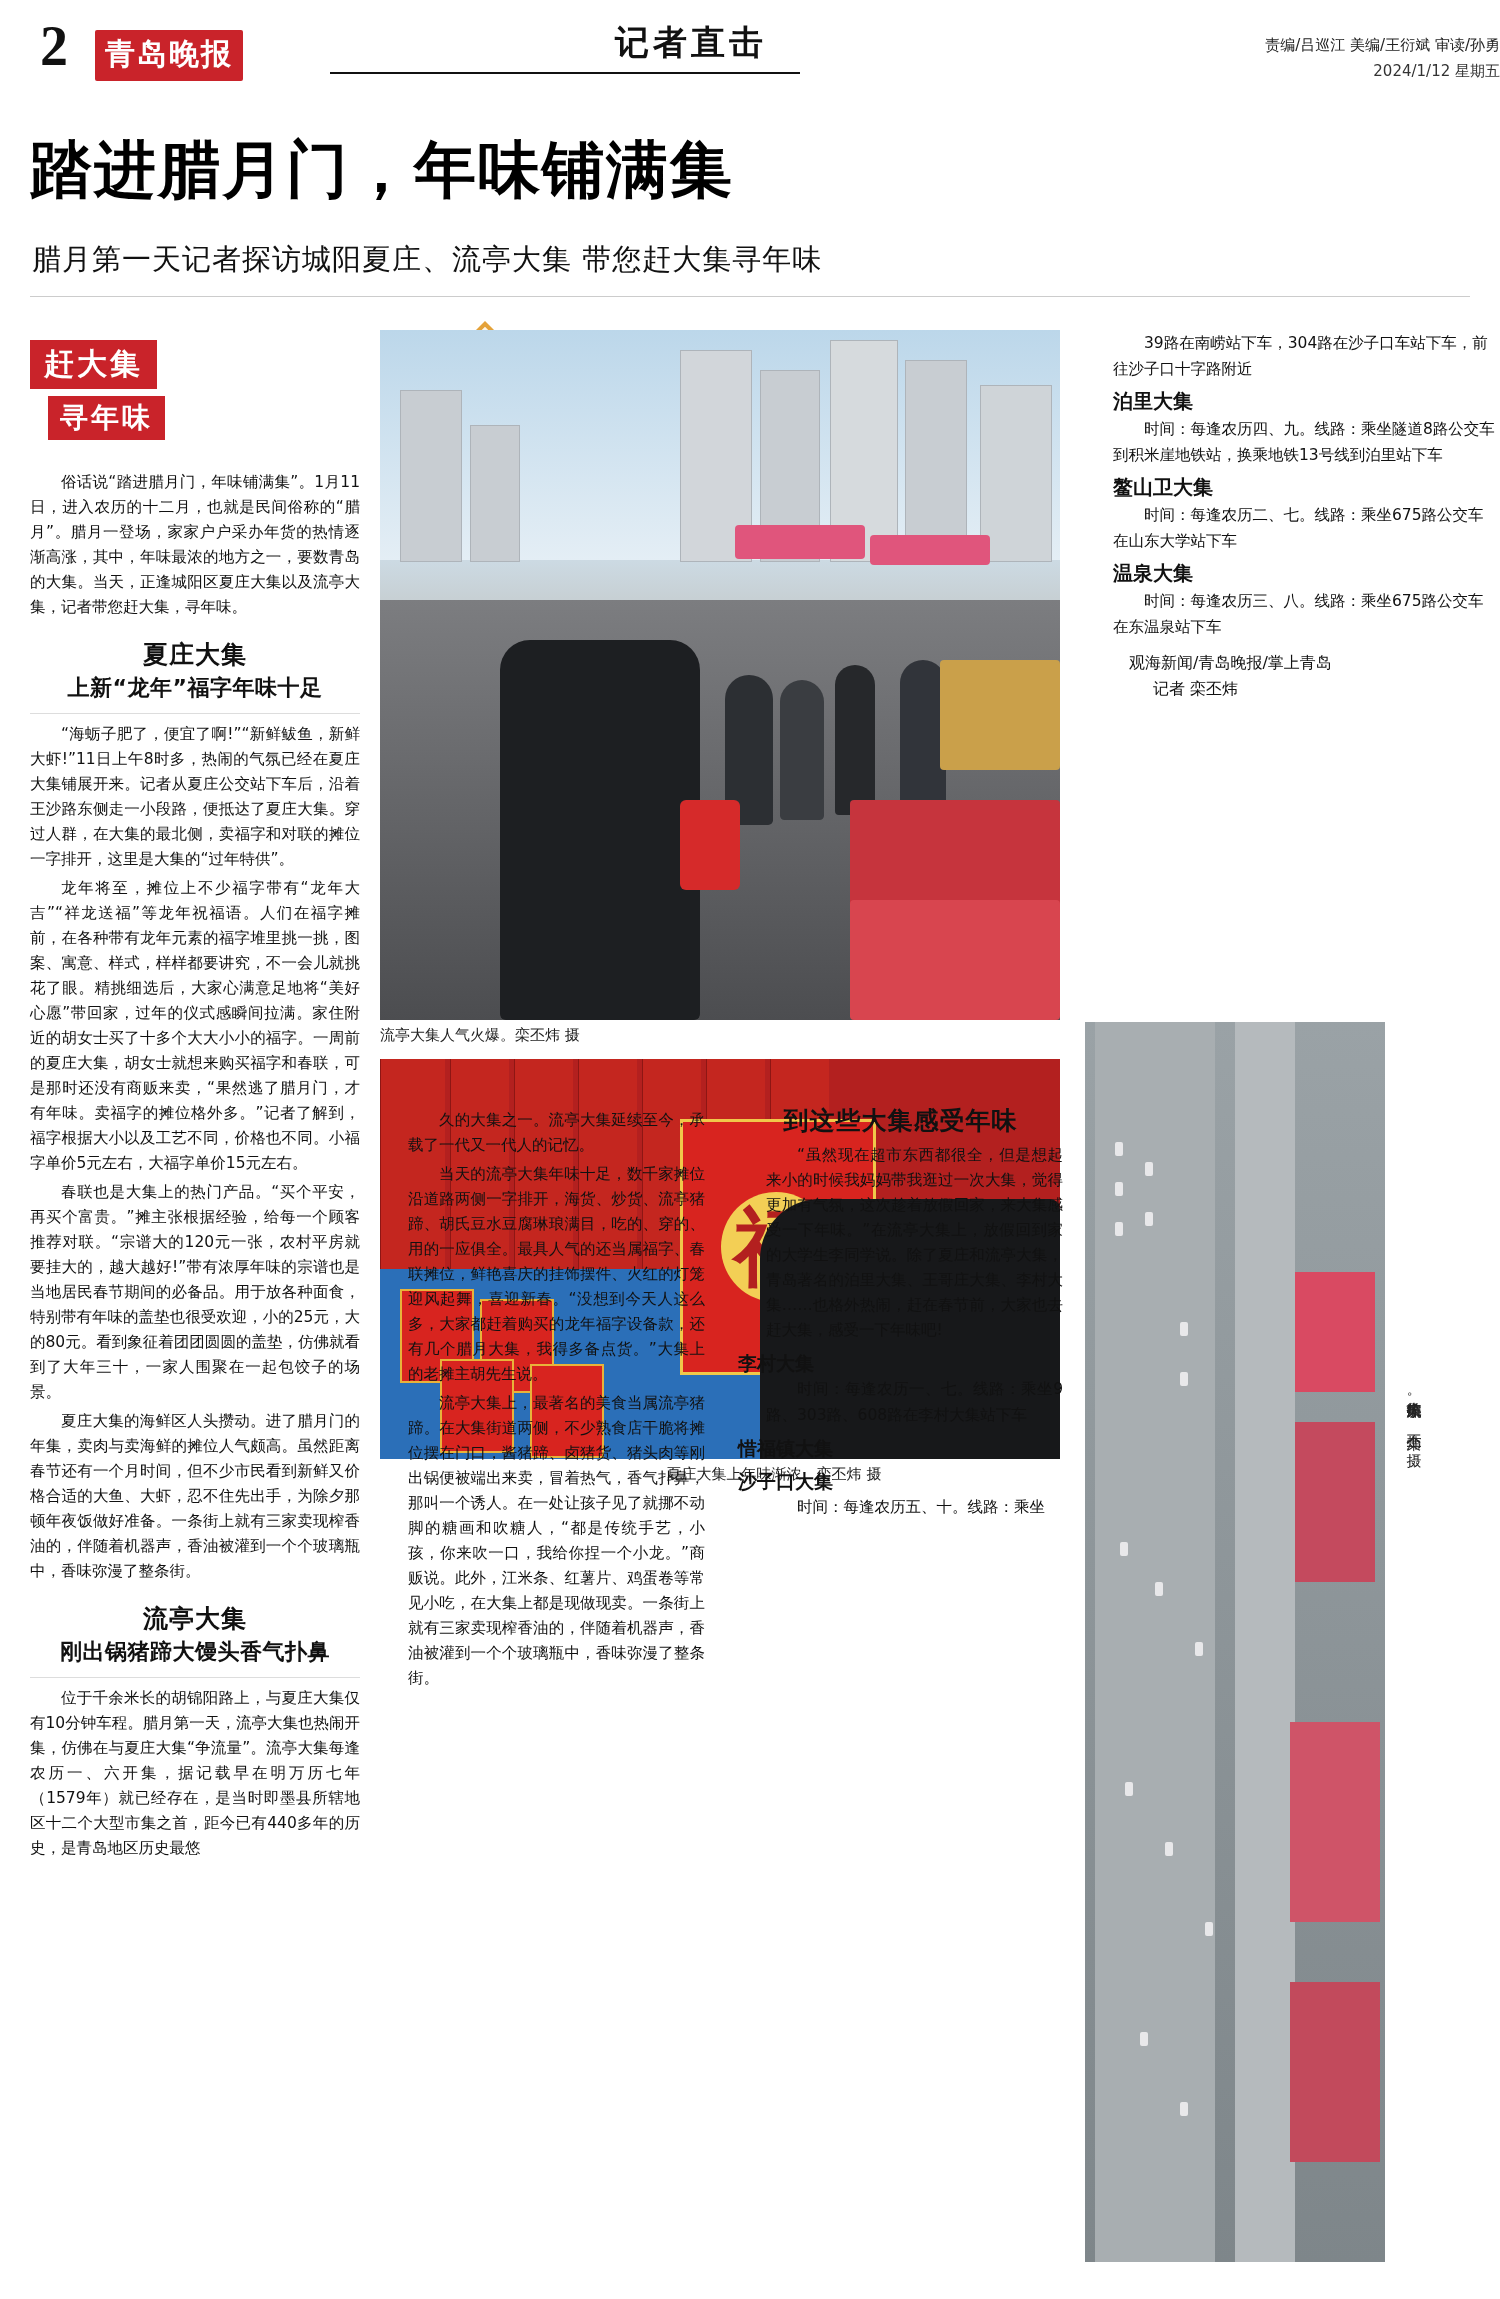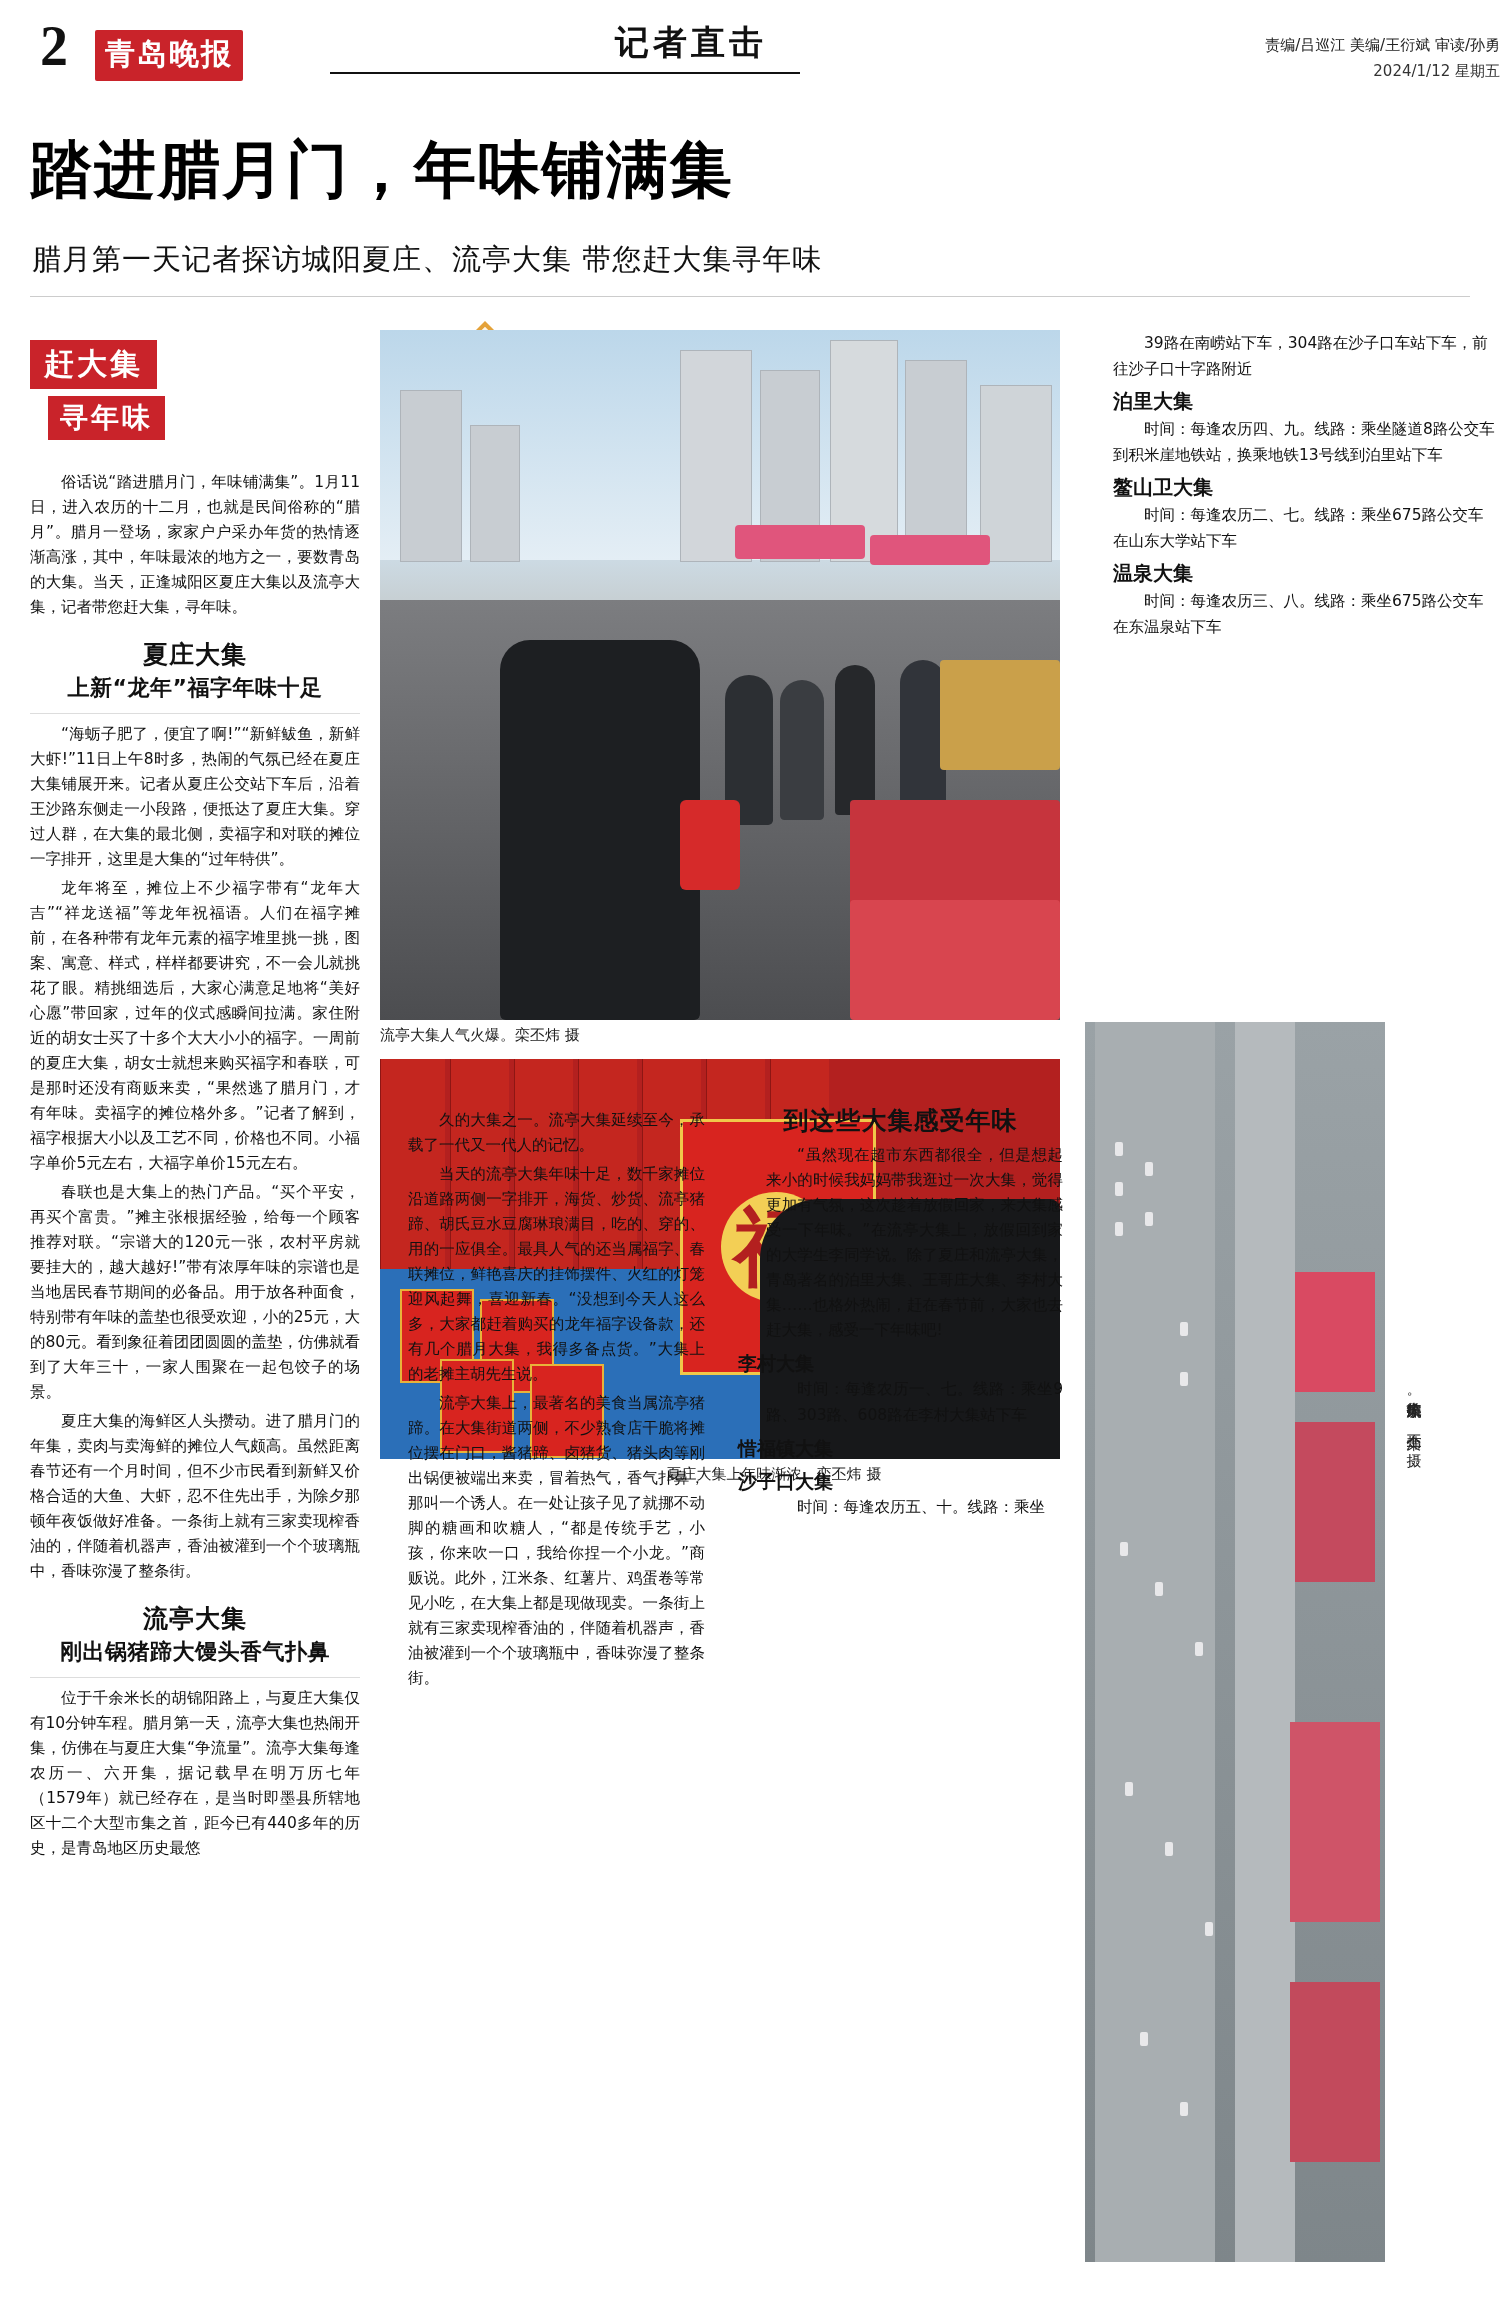--- a/index.html
+++ b/index.html
@@ -225,20 +225,24 @@
       </div>
       <div>
         <div class="rt-title">鳌山卫大集</div>
         <p class="rt-item">时间：每逢农历二、七。线路：乘坐675路公交车在山东大学站下车</p>
       </div>
       <div>
         <div class="rt-title">温泉大集</div>
         <p class="rt-item">时间：每逢农历三、八。线路：乘坐675路公交车在东温泉站下车</p>
       </div>
 
+      <div class="source">
+        <div class="s1">观海新闻/青岛晚报/掌上青岛</div>
+        <div class="s2">记者  栾丕炜</div>
+      </div>
     </div>
   </div>
 
   <div class="p3">
     <div class="road" style="left:10px;top:0;width:120px;height:1240px;background:#a8aeb1;"></div>
     <div class="road" style="left:150px;top:0;width:60px;height:1240px;background:#b5babd;"></div>
     <div class="tent" style="left:210px;top:250px;width:80px;height:120px;"></div>
     <div class="tent" style="left:210px;top:400px;width:80px;height:160px;background:#c44a5e;"></div>
     <div class="tent" style="left:205px;top:700px;width:90px;height:200px;background:#cf5468;"></div>
     <div class="tent" style="left:205px;top:960px;width:90px;height:180px;background:#c24a5c;"></div>

